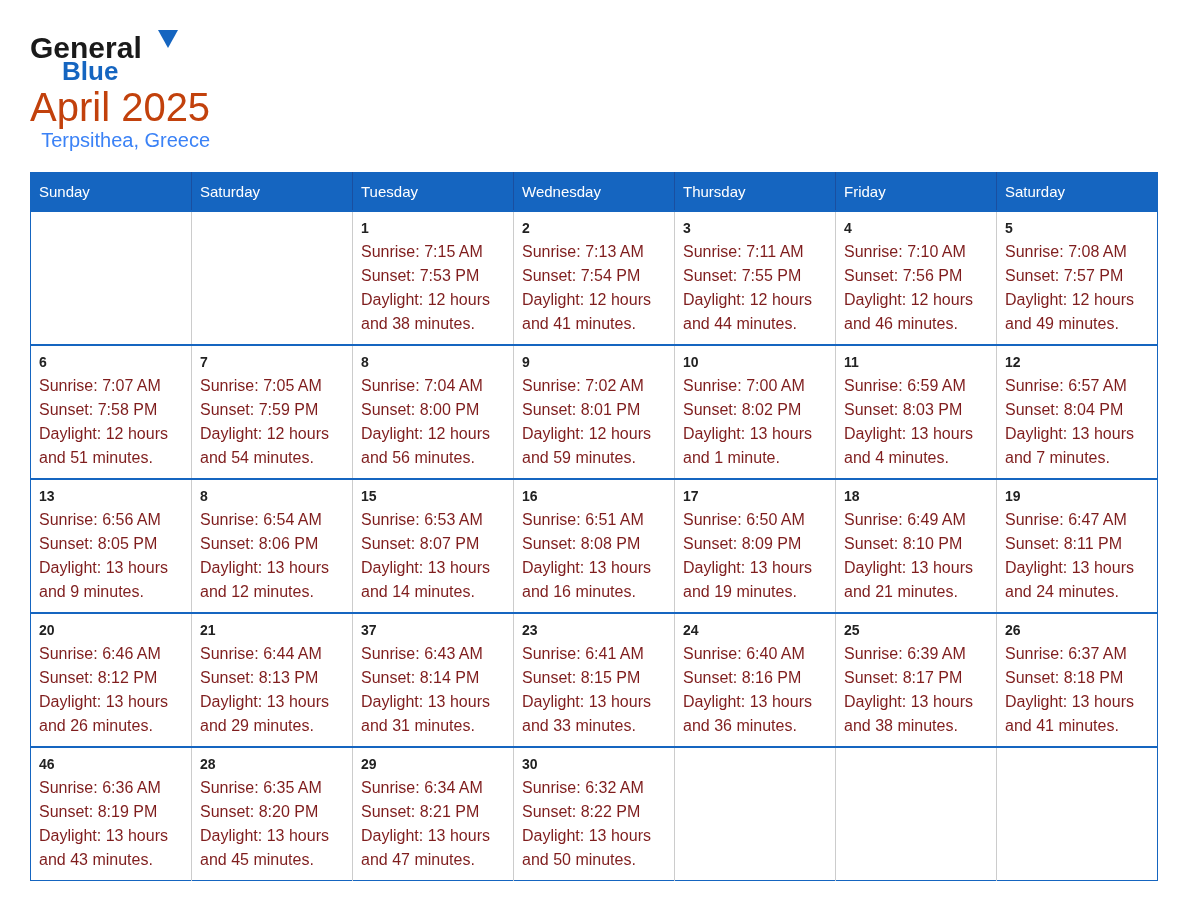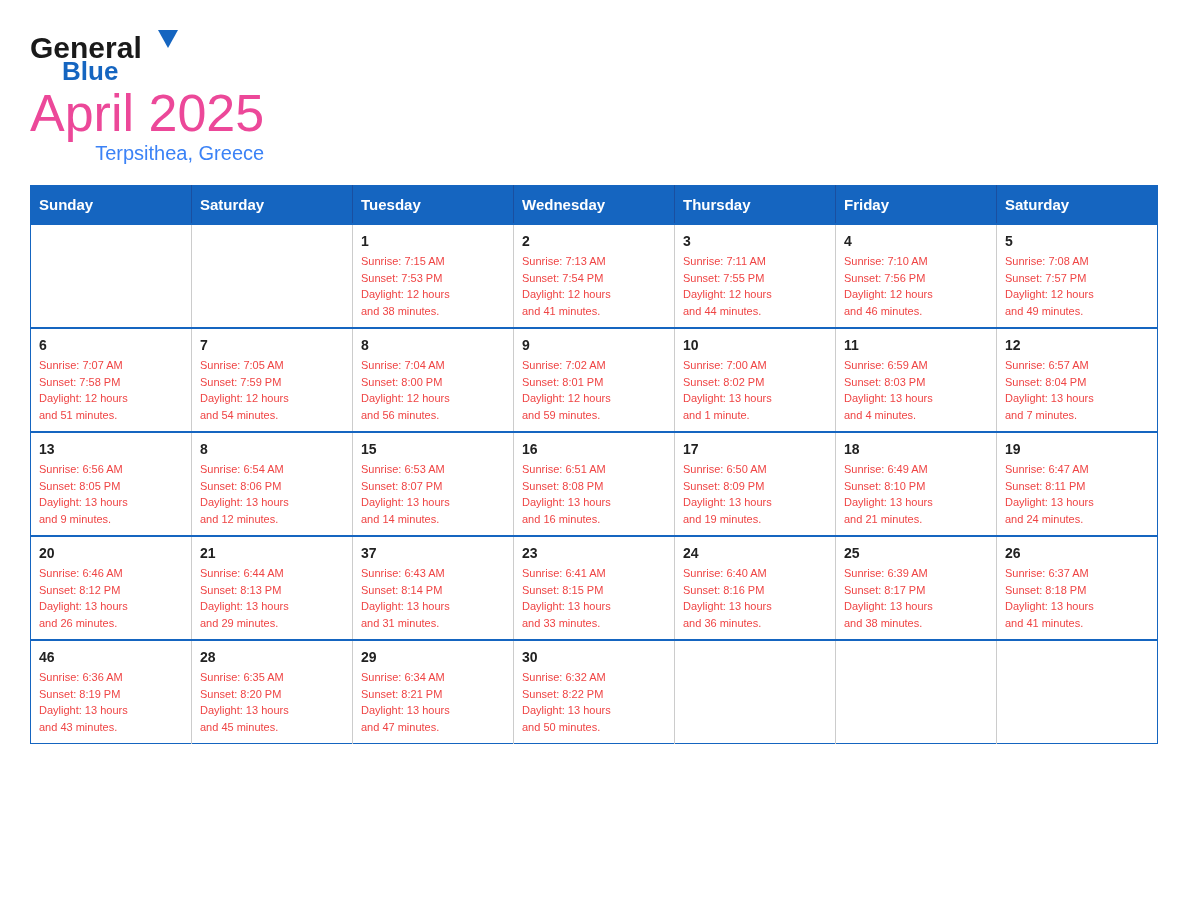--- a/index.html
+++ b/index.html
@@ -24,42 +24,42 @@
       align-items: flex-start;
     }
     .logo-top {
       display: flex;
       align-items: center;
     }
     .title-block {
       text-align: right;
     }
     .title-block h1 {
-      font-size: 52px;
+      font-size: 40px;
       font-weight: normal;
-      color: #ec4899;
+      color: #c2410c;
       line-height: 1.1;
     }
     .title-block h2 {
       font-size: 20px;
       font-weight: normal;
       color: #3b82f6;
     }
     .calendar {
       width: 100%;
       border-collapse: collapse;
       border: 1px solid #1565c0;
     }
     .calendar thead tr th {
       background-color: #1565c0;
       color: #fff;
       padding: 10px 8px;
       text-align: left;
       font-size: 15px;
-      font-weight: bold;
+      font-weight: normal;
       border-right: 1px solid #1a4fa0;
     }
     .calendar thead tr th:last-child {
       border-right: none;
     }
     .calendar tbody tr td {
       vertical-align: top;
       padding: 8px 8px;
       font-size: 13px;
       color: #222;
@@ -71,23 +71,23 @@
     .calendar tbody tr td:last-child {
       border-right: none;
     }
     .day-number {
       font-size: 14px;
       font-weight: bold;
       margin-bottom: 4px;
       display: block;
     }
     .day-info {
-      font-size: 11px;
+      font-size: 16px;
       line-height: 1.5;
-      color: #ef4444;
+      color: #7f1d1d;
     }
     .empty-cell {
       background: #fff;
     }
   </style>
 </head>
 <body>
 
 <div class="header">
   <div class="logo-wrapper">

